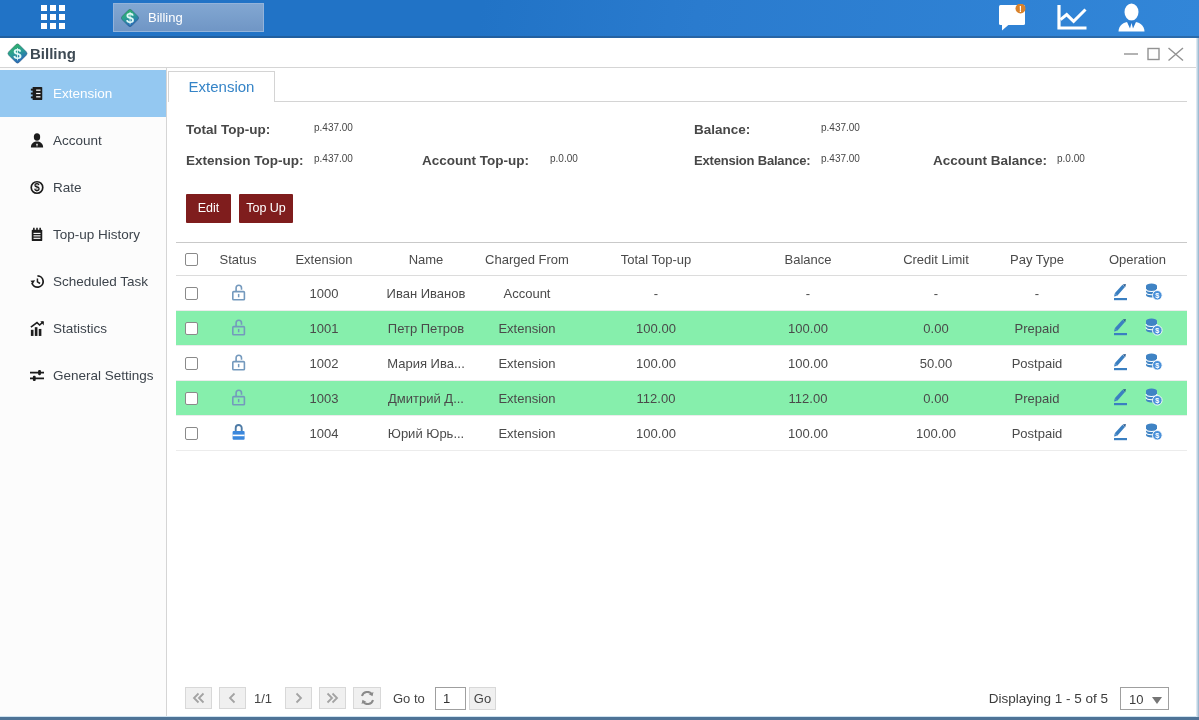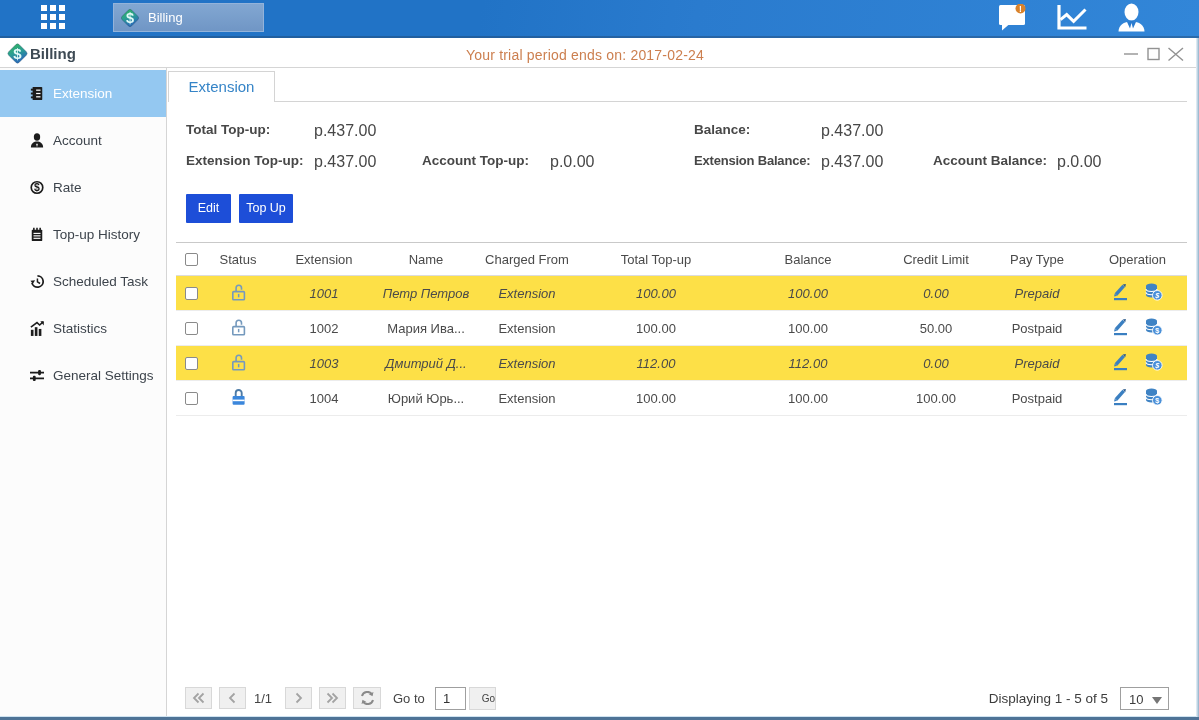--- a/index.html
+++ b/index.html
@@ -23,36 +23,36 @@
 #sidebar { position:absolute; left:0; top:68px; width:167px; height:649px; background:#fcfcfc; border-right:1px solid #d5d5d5; padding-top:2px; }
 .sitem { position:relative; height:47px; display:flex; align-items:center; font-size:13.5px; color:#3d444c; white-space:nowrap; }
 .sitem .ic { width:14px; height:15px; margin-left:30px; margin-right:9px; flex:none; }
 .sitem.sel { background:#94c8f1; color:#fff; }
 
 #content { position:absolute; left:168px; top:68px; width:1028px; height:649px; background:#fff; }
 #tabbar { position:absolute; left:0; top:0; width:1019px; height:34px; border-bottom:1px solid #d4d4d4; }
 #tab1 { position:absolute; left:0; top:3px; width:107px; height:31px; background:#fff;
   border:1px solid #d4d4d4; border-bottom:none; color:#3584c7; font-size:15px; text-align:center; line-height:29px; }
 .lbl { position:absolute; font-size:13.5px; font-weight:bold; color:#474747; }
-.val { position:absolute; font-size:16px; color:#474747; }
-.btn { position:absolute; height:29px; background:#1d4ed8; color:#fff; font-size:12.5px;
+.val { position:absolute; font-size:10px; color:#474747; }
+.btn { position:absolute; height:29px; background:#7f1d1d; color:#fff; font-size:12.5px;
   border:none; border-radius:1px; text-align:center; line-height:29px; }
 
 #tbl { position:absolute; left:8px; top:171px; width:1011px; border-collapse:collapse; table-layout:fixed; }
 #tbl th { height:33px; font-size:13px; font-weight:normal; color:#4a4a4a; border-top:1px solid #c9c9c9; border-bottom:1px solid #dcdcdc; text-align:center; }
 #tbl td { height:35px; font-size:13px; color:#4a4a4a; text-align:center; border-bottom:1px solid #ececec; }
-#tbl tr.alt td { background:#fde047;font-style:italic; }
+#tbl tr.alt td { background:#86efac; }
 .cb { display:inline-block; width:13px; height:13px; border:1px solid #8a8a8a; border-radius:2px; background:#fff; vertical-align:middle; position:relative; top:-1px; }
 
 #pager { position:absolute; left:0; top:687px; width:994px; height:24px; font-size:13px; color:#555; }
 .pbtn { position:absolute; top:0; width:27px; height:22px; background:#f0f0f0; border:1px solid #d8d8d8; color:#a8a8a8;
   text-align:center; line-height:19px; font-size:17px; }
 .pgtxt { position:absolute; top:4px; font-size:13px; color:#444; }
 #goin { position:absolute; left:435px; top:0; width:31px; height:23px; border:1px solid #9f9f9f; font-size:13px; padding-left:7px; line-height:21px; background:#fff; color:#333; }
-#gobtn { position:absolute; left:469px; top:0; width:27px; height:23px; background:#f0f0f0; border:1px solid #d8d8d8; color:#444; text-align:right; line-height:21px; font-size:10px; }
+#gobtn { position:absolute; left:469px; top:0; width:27px; height:23px; background:#f0f0f0; border:1px solid #d8d8d8; color:#444; text-align:center; line-height:21px; font-size:13px; }
 #disp { position:absolute; left:900px; top:4px; width:208px; text-align:right; font-size:13.5px; color:#3c3c3c; }
 #psel { position:absolute; left:1120px; top:0; width:49px; height:23px; border:1px solid #9f9f9f; background:#fff; }
 #psel .n { position:absolute; left:8px; top:4px; font-size:13px; color:#3c3c3c; }
 #psel .tri { position:absolute; right:6px; top:9px; width:0; height:0; border-left:5.5px solid transparent; border-right:5.5px solid transparent; border-top:7px solid #757575; }
 
 #rborder { position:absolute; right:0; top:38px; width:3px; height:679px; background:linear-gradient(90deg,#eaf2f8 0px,#cfe0ec 1px,#8fafc8 3px); }
 #bborder { position:absolute; left:0; top:717px; width:1199px; height:3px; background:#4e7396; }
 #bline { position:absolute; left:0; top:716px; width:1199px; height:1px; background:#cfe3f1; }
 </style>
 </head>
@@ -128,21 +128,20 @@
         <linearGradient id="dg2" x1="0" y1="0" x2="1" y2="0.4">
       <stop offset="0" stop-color="#30b065"></stop>
           <stop offset="0.5" stop-color="#2a9f92"></stop>
           <stop offset="1" stop-color="#2a72b4"></stop>
         </linearGradient>
       </defs>
     <rect x="4" y="4" width="15" height="15" rx="2.5" fill="url(#dg2)" stroke="rgba(25,50,90,0.35)" stroke-width="0.8" transform="rotate(45 11.5 11.5)"></rect>
     <text x="11.5" y="16.5" font-size="15" font-weight="bold" fill="#e2fbf8" text-anchor="middle">$</text>
   </svg>
   <span class="name">Billing</span>
-  <div id="trial">Your trial period ends on: 2017-02-24</div>
   <svg id="winctl" width="75" height="32" viewBox="0 0 75 32">
     <path d="M4 16 L18 16" stroke="#929292" stroke-width="1.4"></path>
     <rect x="28" y="10.5" width="11" height="11" fill="none" stroke="#929292" stroke-width="1.4"></rect>
     <path d="M48.5 10 L63 22.5 M63 10 L48.5 22.5" stroke="#929292" stroke-width="1.4"></path>
   </svg>
 </div>
 
 <div id="sidebar">
   <div class="sitem sel"><svg class="ic" viewBox="0 0 16 17">
         <path d="M3 1 h10 a1 1 0 0 1 1 1 v13 a1 1 0 0 1 -1 1 h-10 z" fill="#1c1c1c"></path>
@@ -231,20 +230,40 @@
     <th style="text-align:left;padding-left:9px"><span class="cb"></span></th>
     <th>Status</th>
         <th>Extension</th>
         <th>Name</th>
         <th>Charged From</th>
     <th>Total Top-up</th>
         <th>Balance</th>
         <th>Credit Limit</th>
         <th>Pay Type</th>
         <th>Operation</th>
+  </tr>
+  <tr>
+    <td style="text-align:left;padding-left:9px"><span class="cb"></span></td>
+    <td><svg width="17" height="19" viewBox="0 0 17 19">
+            <path d="M6.1 9.6 V5.9 a2.7 2.7 0 0 1 5.4 0 V7.7" fill="none" stroke="#7499bd" stroke-width="1.6"></path>
+            <rect x="2.8" y="9.6" width="11.6" height="8.2" rx="0.9" fill="none" stroke="#7499bd" stroke-width="1.6"></rect>
+            <rect x="7.9" y="11.9" width="1.5" height="3.4" fill="#7499bd"></rect>
+          </svg></td>
+    <td>1000</td>
+        <td>Иван Иванов</td>
+        <td>Account</td>
+    <td>-</td>
+        <td>-</td>
+        <td>-</td>
+        <td>-</td>
+    <td><svg width="16" height="18" viewBox="0 0 15 18" style="margin-right:17px">
+            <use href="#ic-edit"></use>
+          </svg><svg width="18" height="18" viewBox="0 0 18 18">
+            <use href="#ic-coins"></use>
+          </svg></td>
   </tr>
   <tr class="alt">
     <td style="text-align:left;padding-left:9px"><span class="cb"></span></td>
     <td><svg width="17" height="19" viewBox="0 0 17 19">
             <path d="M6.1 9.6 V5.9 a2.7 2.7 0 0 1 5.4 0 V7.7" fill="none" stroke="#7499bd" stroke-width="1.6"></path>
             <rect x="2.8" y="9.6" width="11.6" height="8.2" rx="0.9" fill="none" stroke="#7499bd" stroke-width="1.6"></rect>
             <rect x="7.9" y="11.9" width="1.5" height="3.4" fill="#7499bd"></rect>
           </svg></td>
     <td>1001</td>
         <td>Петр Петров</td>

